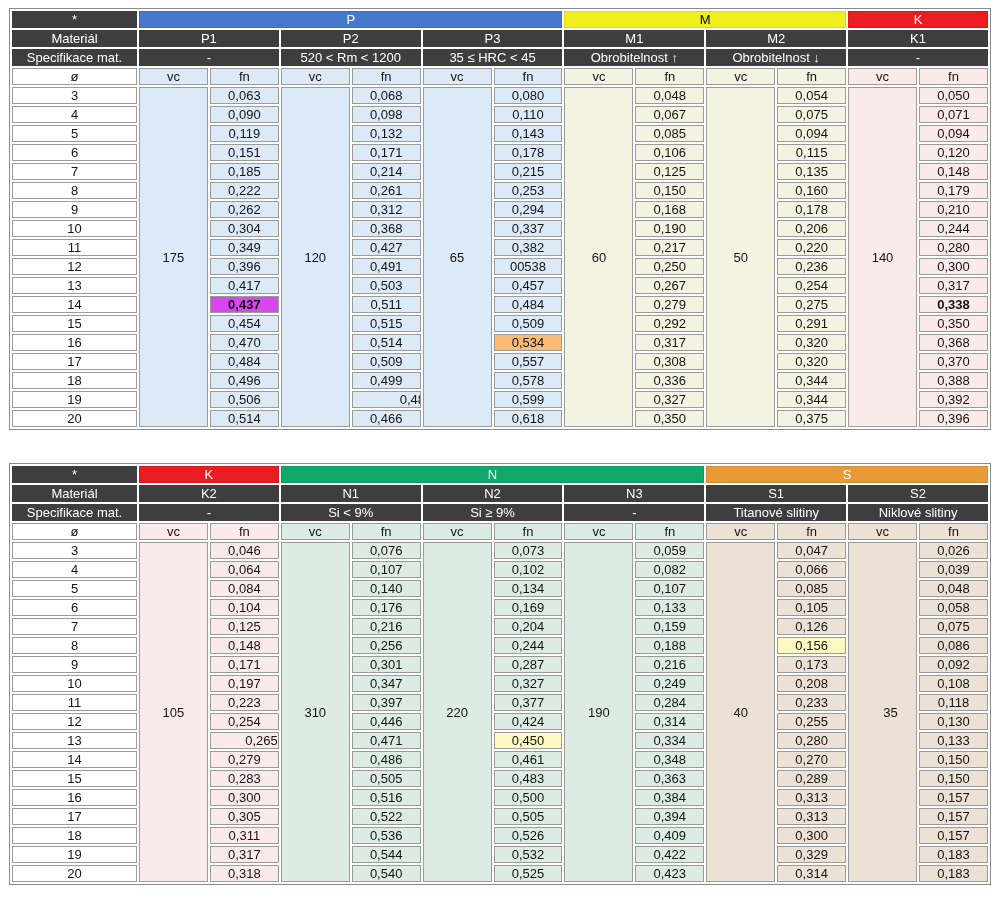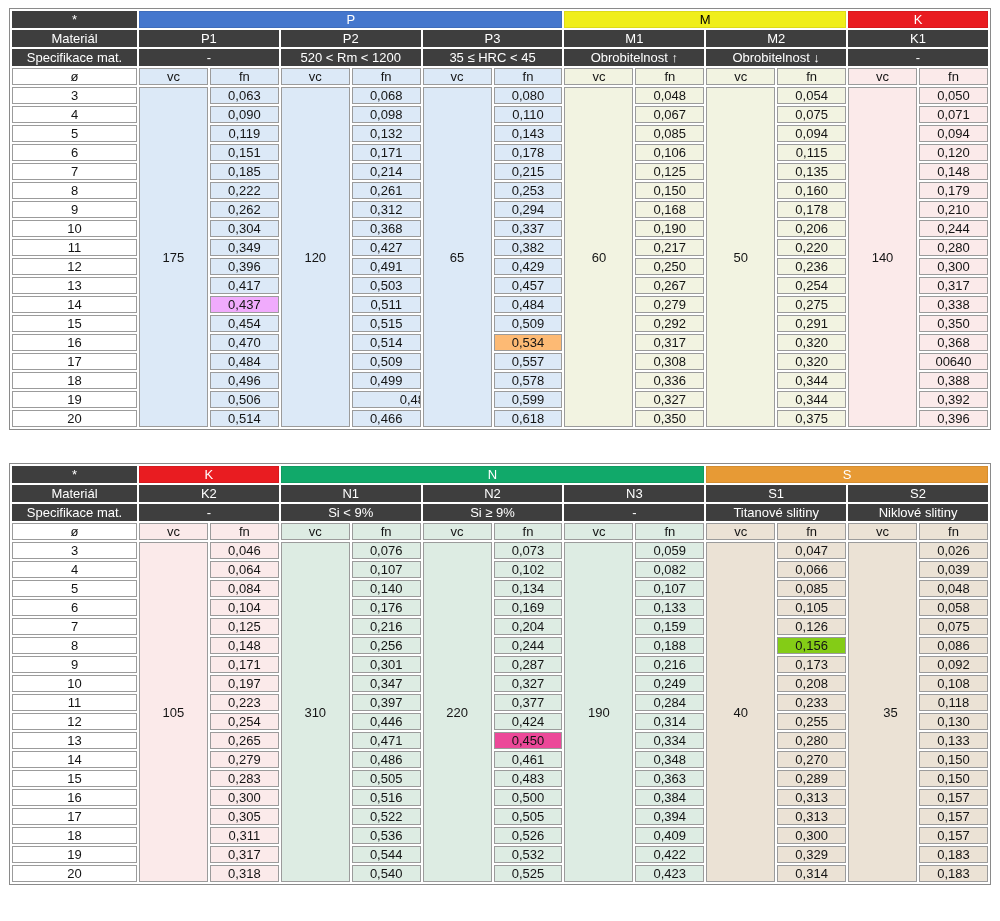--- a/index.html
+++ b/index.html
@@ -163,42 +163,42 @@
             <td class="cell fn" style="background: rgb(220, 233, 247);">0,427</td>
             <td class="cell fn" style="background: rgb(220, 233, 247);">0,382</td>
             <td class="cell fn" style="background: rgb(242, 243, 225);">0,217</td>
             <td class="cell fn" style="background: rgb(242, 243, 225);">0,220</td>
             <td class="cell fn" style="background: rgb(251, 234, 234);">0,280</td>
           </tr>
           <tr>
             <td class="cell white">12</td>
             <td class="cell fn" style="background: rgb(220, 233, 247);">0,396</td>
             <td class="cell fn" style="background: rgb(220, 233, 247);">0,491</td>
-            <td class="cell fn" style="background: rgb(220, 233, 247);">0,429</td>
+            <td class="cell fn" style="background: rgb(220, 233, 247);">00538</td>
             <td class="cell fn" style="background: rgb(242, 243, 225);">0,250</td>
             <td class="cell fn" style="background: rgb(242, 243, 225);">0,236</td>
             <td class="cell fn" style="background: rgb(251, 234, 234);">0,300</td>
           </tr>
           <tr>
             <td class="cell white">13</td>
             <td class="cell fn" style="background: rgb(220, 233, 247);">0,417</td>
             <td class="cell fn" style="background: rgb(220, 233, 247);">0,503</td>
             <td class="cell fn" style="background: rgb(220, 233, 247);">0,457</td>
             <td class="cell fn" style="background: rgb(242, 243, 225);">0,267</td>
             <td class="cell fn" style="background: rgb(242, 243, 225);">0,254</td>
             <td class="cell fn" style="background: rgb(251, 234, 234);">0,317</td>
           </tr>
           <tr>
             <td class="cell white">14</td>
-            <td class="cell fn" style="background: #f0abfc;">0,437</td>
+            <td class="cell fn" style="background: #d946ef; font-weight: bold;">0,437</td>
             <td class="cell fn" style="background: rgb(220, 233, 247);">0,511</td>
             <td class="cell fn" style="background: rgb(220, 233, 247);">0,484</td>
             <td class="cell fn" style="background: rgb(242, 243, 225);">0,279</td>
             <td class="cell fn" style="background: rgb(242, 243, 225);">0,275</td>
-            <td class="cell fn" style="background: rgb(251, 234, 234);">0,338</td>
+            <td class="cell fn" style="background: rgb(251, 234, 234); font-weight: bold;">0,338</td>
           </tr>
           <tr>
             <td class="cell white">15</td>
             <td class="cell fn" style="background: rgb(220, 233, 247);">0,454</td>
             <td class="cell fn" style="background: rgb(220, 233, 247);">0,515</td>
             <td class="cell fn" style="background: rgb(220, 233, 247);">0,509</td>
             <td class="cell fn" style="background: rgb(242, 243, 225);">0,292</td>
             <td class="cell fn" style="background: rgb(242, 243, 225);">0,291</td>
             <td class="cell fn" style="background: rgb(251, 234, 234);">0,350</td>
           </tr>
@@ -211,21 +211,21 @@
             <td class="cell fn" style="background: rgb(242, 243, 225);">0,320</td>
             <td class="cell fn" style="background: rgb(251, 234, 234);">0,368</td>
           </tr>
           <tr>
             <td class="cell white">17</td>
             <td class="cell fn" style="background: rgb(220, 233, 247);">0,484</td>
             <td class="cell fn" style="background: rgb(220, 233, 247);">0,509</td>
             <td class="cell fn" style="background: rgb(220, 233, 247);">0,557</td>
             <td class="cell fn" style="background: rgb(242, 243, 225);">0,308</td>
             <td class="cell fn" style="background: rgb(242, 243, 225);">0,320</td>
-            <td class="cell fn" style="background: rgb(251, 234, 234);">00640</td>
+            <td class="cell fn" style="background: rgb(251, 234, 234);">0,370</td>
           </tr>
           <tr>
             <td class="cell white">18</td>
             <td class="cell fn" style="background: rgb(220, 233, 247);">0,496</td>
             <td class="cell fn" style="background: rgb(220, 233, 247);">0,499</td>
             <td class="cell fn" style="background: rgb(220, 233, 247);">0,578</td>
             <td class="cell fn" style="background: rgb(242, 243, 225);">0,336</td>
             <td class="cell fn" style="background: rgb(242, 243, 225);">0,344</td>
             <td class="cell fn" style="background: rgb(251, 234, 234);">0,388</td>
           </tr>
@@ -359,21 +359,21 @@
             <td class="cell fn" style="background: rgb(221, 236, 227);">0,159</td>
             <td class="cell fn" style="background: rgb(235, 226, 213);">0,126</td>
             <td class="cell fn" style="background: rgb(235, 226, 213);">0,075</td>
           </tr>
           <tr>
             <td class="cell white">8</td>
             <td class="cell fn" style="background: rgb(251, 234, 234);">0,148</td>
             <td class="cell fn" style="background: rgb(221, 236, 227);">0,256</td>
             <td class="cell fn" style="background: rgb(221, 236, 227);">0,244</td>
             <td class="cell fn" style="background: rgb(221, 236, 227);">0,188</td>
-            <td class="cell fn" style="background: #84cc16; margin-top: 37px;">0,156</td>
+            <td class="cell fn" style="background: #fef9c3; margin-top: 37px;">0,156</td>
             <td class="cell fn" style="background: rgb(235, 226, 213);">0,086</td>
           </tr>
           <tr>
             <td class="cell white">9</td>
             <td class="cell fn" style="background: rgb(251, 234, 234);">0,171</td>
             <td class="cell fn" style="background: rgb(221, 236, 227);">0,301</td>
             <td class="cell fn" style="background: rgb(221, 236, 227);">0,287</td>
             <td class="cell fn" style="background: rgb(221, 236, 227);">0,216</td>
             <td class="cell fn" style="background: rgb(235, 226, 213);">0,173</td>
             <td class="cell fn" style="background: rgb(235, 226, 213);">0,092</td>
@@ -400,23 +400,23 @@
             <td class="cell white">12</td>
             <td class="cell fn" style="background: rgb(251, 234, 234);">0,254</td>
             <td class="cell fn" style="background: rgb(221, 236, 227);">0,446</td>
             <td class="cell fn" style="background: rgb(221, 236, 227);">0,424</td>
             <td class="cell fn" style="background: rgb(221, 236, 227);">0,314</td>
             <td class="cell fn" style="background: rgb(235, 226, 213);">0,255</td>
             <td class="cell fn" style="background: rgb(235, 226, 213);">0,130</td>
           </tr>
           <tr>
             <td class="cell white">13</td>
-            <td class="cell fn" style="background: rgb(251, 234, 234);">0,265</td>
+            <td class="cell fn" style="background: rgb(251, 234, 234); text-align: right;">0,265</td>
             <td class="cell fn" style="background: rgb(221, 236, 227);">0,471</td>
-            <td class="cell fn" style="background: #ec4899;">0,450</td>
+            <td class="cell fn" style="background: #fef9c3;">0,450</td>
             <td class="cell fn" style="background: rgb(221, 236, 227);">0,334</td>
             <td class="cell fn" style="background: rgb(235, 226, 213);">0,280</td>
             <td class="cell fn" style="background: rgb(235, 226, 213);">0,133</td>
           </tr>
           <tr>
             <td class="cell white">14</td>
             <td class="cell fn" style="background: rgb(251, 234, 234);">0,279</td>
             <td class="cell fn" style="background: rgb(221, 236, 227);">0,486</td>
             <td class="cell fn" style="background: rgb(221, 236, 227);">0,461</td>
             <td class="cell fn" style="background: rgb(221, 236, 227);">0,348</td>

